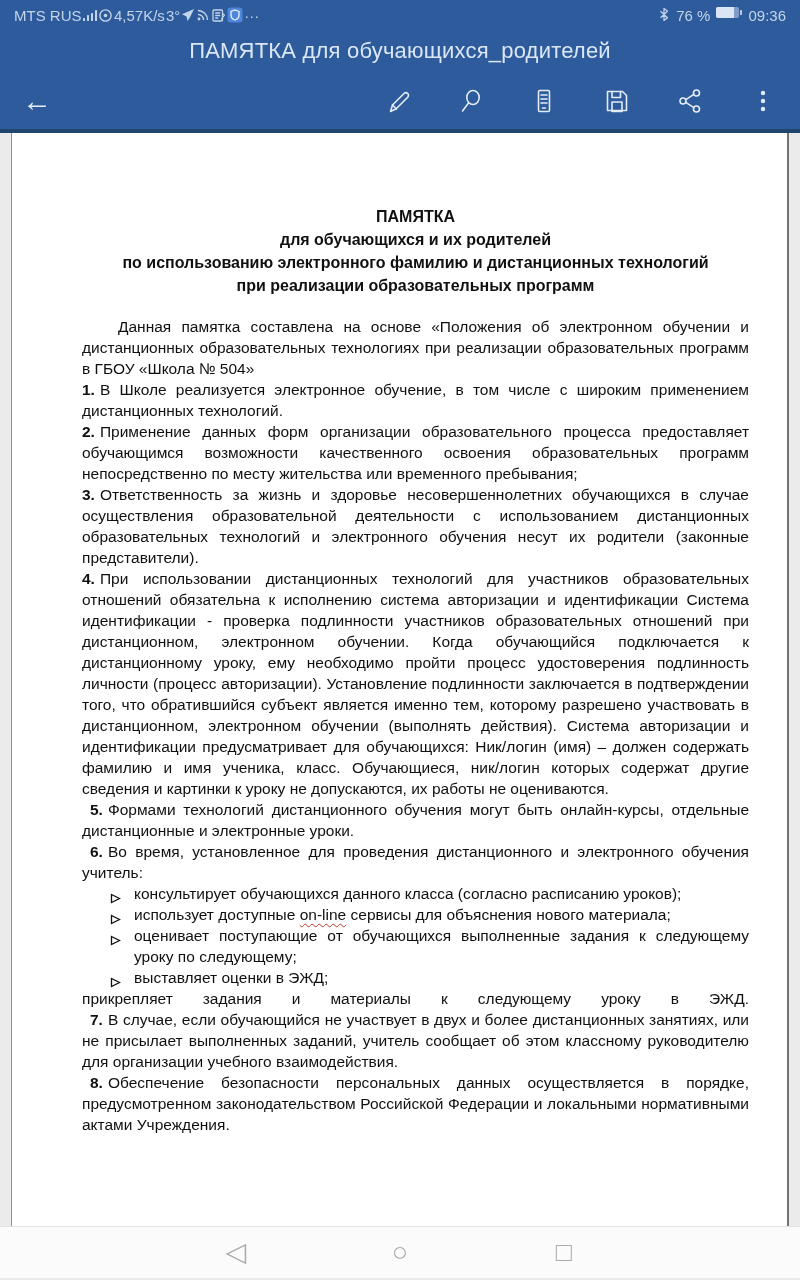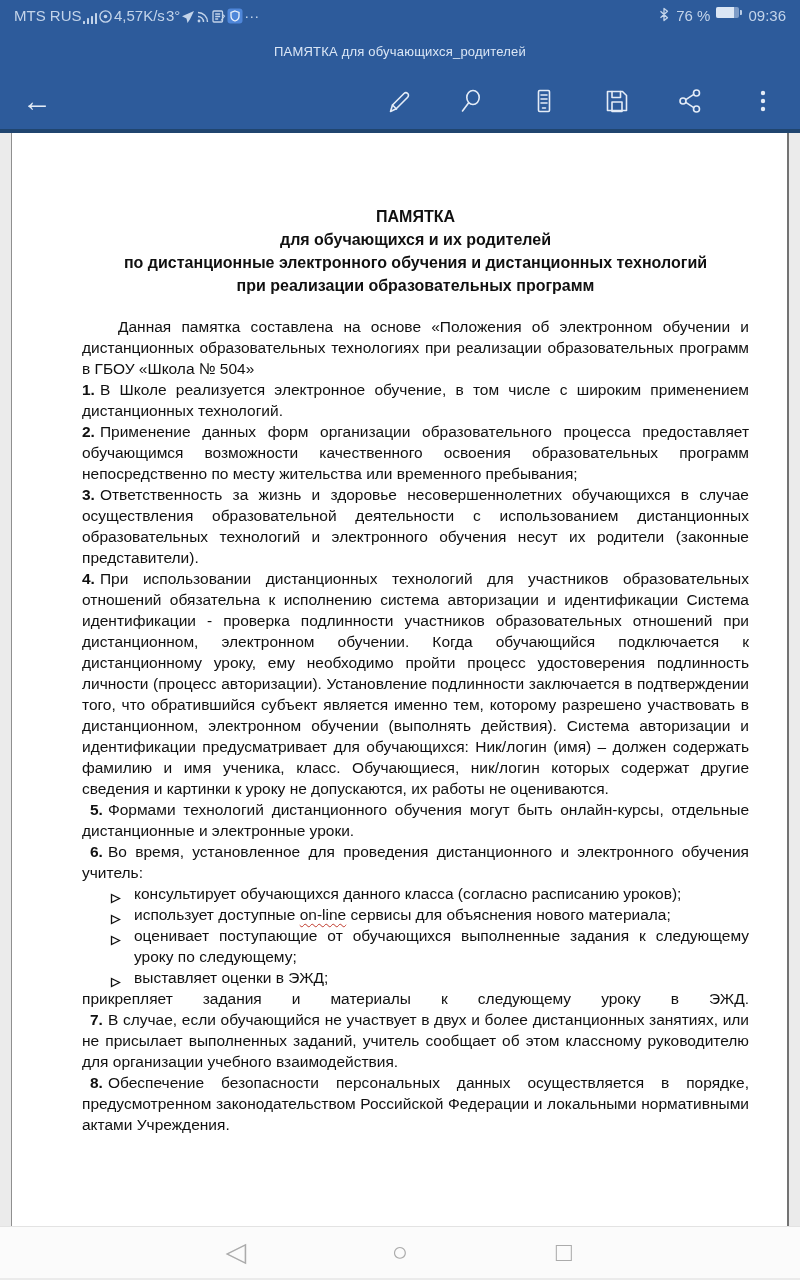--- a/index.html
+++ b/index.html
@@ -3,32 +3,32 @@
 <meta charset="utf-8">
 <style>
   * { margin:0; padding:0; box-sizing:border-box; }
   html,body { width:800px; height:1280px; overflow:hidden; background:#ebebeb;
               font-family:"Liberation Sans", sans-serif; }
 
   
   .chrome { background:#2d5b9b; color:#cdddf1; }
   .statusbar { height:30px; display:flex; align-items:center; padding:0 14px;
                font-size:15px; color:#c3d4ea; }
-  .sb-left { display:flex; align-items:flex-end; gap:1px; flex:1; }
+  .sb-left { display:flex; align-items:center; gap:1px; flex:1; }
   .sb-right{ display:flex; align-items:flex-start; gap:6px; }
   .sb-ico { display:inline-flex; align-items:center; }
   .sig { display:inline-flex; align-items:flex-end; gap:1.5px; height:11px; }
   .sig i { display:block; width:2.5px; background:#c3d4ea; border-radius:0.5px; }
   .battery { position:relative; width:23px; height:11px; border-radius:2px;
              background:#7e9cc7; overflow:hidden; }
   .battery .fill { position:absolute; left:0; top:0; bottom:0; width:76%; background:#dbe6f4; }
   .battery-nub { width:2px; height:5px; background:#b9cce6; border-radius:0 1px 1px 0; margin-left:1px; }
 
   .titlebar { height:42px; display:flex; align-items:center; justify-content:center;
-              font-size:13px; color:#dbe7f6; letter-spacing:.2px; }
+              font-size:22px; color:#dbe7f6; letter-spacing:.2px; }
 
   .toolbar { height:61px; display:flex; align-items:center; padding:0 22px;
              border-bottom:4px solid #20456f; }
   .tb-back { font-size:30px; color:#e4ecf7; line-height:1; cursor:default; }
   .tb-spacer { flex:1; }
   .tb-icons { display:flex; align-items:center; gap:43px; }
   .tb-btn { display:inline-flex; align-items:center; justify-content:center; width:30px; height:30px; }
   .tb-btn svg { stroke:#e4ecf7; fill:none; stroke-width:1.6; stroke-linecap:round; stroke-linejoin:round; }
 
   
@@ -174,21 +174,21 @@
     </div>
   </div>
 </div>
 
 <div class="page-wrap">
   <div class="page doc">
 
     <div class="doc-title">
       <div>ПАМЯТКА</div>
       <div>для обучающихся и их родителей</div>
-      <div>по дистанционные электронного обучения  и дистанционных технологий</div>
+      <div>по использованию электронного фамилию  и дистанционных технологий</div>
       <div>при реализации образовательных программ</div>
     </div>
 
     <p class="doc-intro">Данная памятка составлена на основе «Положения об электронном обучении и дистанционных образовательных технологиях при реализации образовательных программ в ГБОУ «Школа № 504»</p>
 
     <p class="doc-item"><b class="num">1.</b><span>В Школе реализуется электронное обучение, в том числе с широким применением дистанционных технологий.</span></p>
 
     <p class="doc-item"><b class="num">2.</b><span>Применение данных форм организации образовательного процесса предоставляет обучающимся возможности качественного освоения образовательных программ непосредственно по месту жительства или временного пребывания;</span></p>
 
     <p class="doc-item stretch-last"><b class="num">3.</b><span>Ответственность за жизнь и здоровье несовершеннолетних обучающихся в случае осуществления образовательной деятельности с использованием дистанционных образовательных технологий и электронного обучения несут их родители (законные представители).</span></p>

